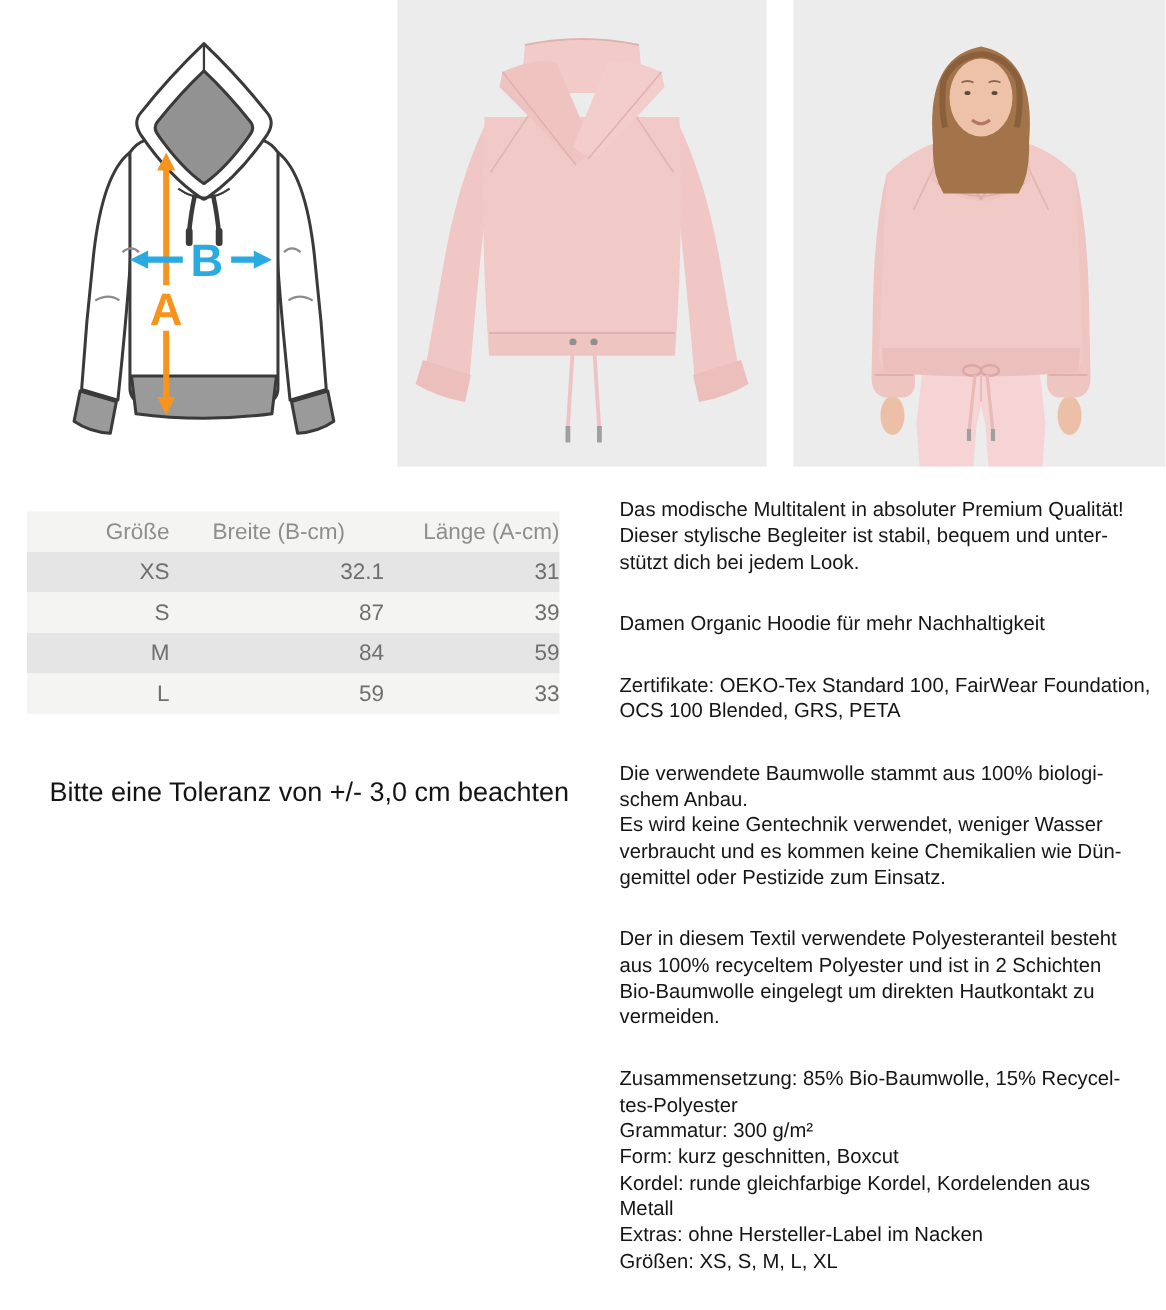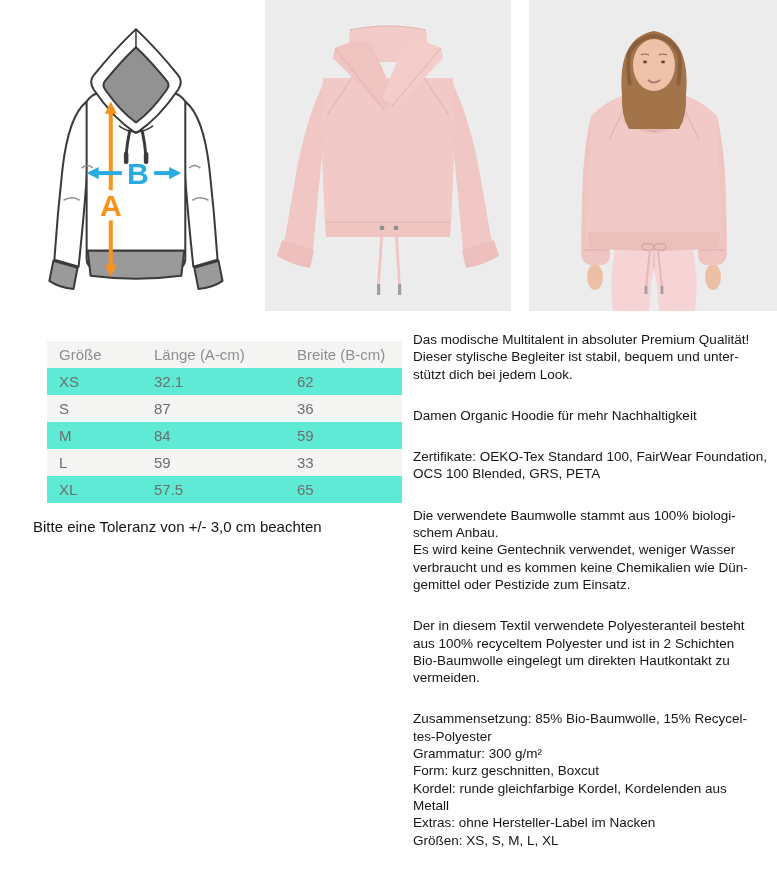--- a/index.html
+++ b/index.html
@@ -8,31 +8,31 @@
   .canvas { position:relative; width:777px; height:873px; background:#ffffff; overflow:hidden; }
 
   
   .diagram-box { position:absolute; left:30px; top:13px; width:222px; height:292px; }
   .photo { position:absolute; top:0; height:311px; background:#ececec; }
   .photo.flat  { left:265px; width:246px; }
   .photo.model { left:529px; width:248px; }
   .photo svg, .diagram-box svg { display:block; width:100%; height:100%; }
 
   
-  .size-table { position:absolute; left:47px; top:341px; width:355px; font-size:15px; }
+  .size-table { position:absolute; left:18px; top:341px; width:355px; font-size:15px;text-align:right; }
   .t-row { display:flex; height:27px; line-height:27px; }
   .t-row.header { background:#f4f4f3; color:#8e8e8e; }
-  .t-row.odd  { background:#5eead4; color:#6f6f6f; }
+  .t-row.odd  { background:#e5e5e5; color:#6f6f6f; }
   .t-row.even { background:#f4f4f3; color:#6f6f6f; }
   .t-cell { padding-left:12px; overflow:hidden; white-space:nowrap; }
   .t-cell.c1 { width:95px; }
   .t-cell.c2 { width:143px; }
   .t-cell.c3 { width:117px; }
 
-  .tolerance { position:absolute; left:33px; top:518px; font-size:15px; color:#141414; }
+  .tolerance { position:absolute; left:33px; top:518px; font-size:18px; color:#141414; }
 
   
   .description { position:absolute; left:413px; top:331px; width:366px; font-size:13.5px; line-height:17.3px; color:#151515; }
   .description p { white-space:pre-line; margin:0 0 24px 0; }
   .description p:last-child { margin-bottom:0; }
 </style>
 </head>
 <body>
 
 <div class="canvas">
@@ -168,47 +168,42 @@
       <ellipse cx="134" cy="62" rx="2" ry="1.4" fill="#5d4a3d"></ellipse>
       <path d="M112,55 Q116,53 120,55" stroke="#8a6a4e" stroke-width="1.2" fill="none"></path>
       <path d="M130,55 Q134,53 138,55" stroke="#8a6a4e" stroke-width="1.2" fill="none"></path>
       <path d="M119,80 Q125,85 131,80" stroke="#b5766a" stroke-width="2" fill="none"></path>
     </svg>
   </div>
 
   <div class="size-table">
     <div class="t-row header">
       <div class="t-cell c1">Größe</div>
+      <div class="t-cell c3">Breite (B-cm)</div>
       <div class="t-cell c2">Länge (A-cm)</div>
-      <div class="t-cell c3">Breite (B-cm)</div>
     </div>
     <div class="t-row odd">
       <div class="t-cell c1">XS</div>
       <div class="t-cell c2">32.1</div>
-      <div class="t-cell c3">62</div>
+      <div class="t-cell c3">31</div>
     </div>
     <div class="t-row even">
       <div class="t-cell c1">S</div>
       <div class="t-cell c2">87</div>
-      <div class="t-cell c3">36</div>
+      <div class="t-cell c3">39</div>
     </div>
     <div class="t-row odd">
       <div class="t-cell c1">M</div>
       <div class="t-cell c2">84</div>
       <div class="t-cell c3">59</div>
     </div>
     <div class="t-row even">
       <div class="t-cell c1">L</div>
       <div class="t-cell c2">59</div>
       <div class="t-cell c3">33</div>
-    </div>
-    <div class="t-row odd">
-      <div class="t-cell c1">XL</div>
-      <div class="t-cell c2">57.5</div>
-      <div class="t-cell c3">65</div>
     </div>
   </div>
 
   <div class="tolerance">Bitte eine Toleranz von +/- 3,0 cm beachten</div>
 
   <div class="description">
     <p>Das modische Multitalent in absoluter Premium Qualität!
 Dieser stylische Begleiter ist stabil, bequem und unter-
 stützt dich bei jedem Look.</p>
     <p>Damen Organic Hoodie für mehr Nachhaltigkeit</p>

